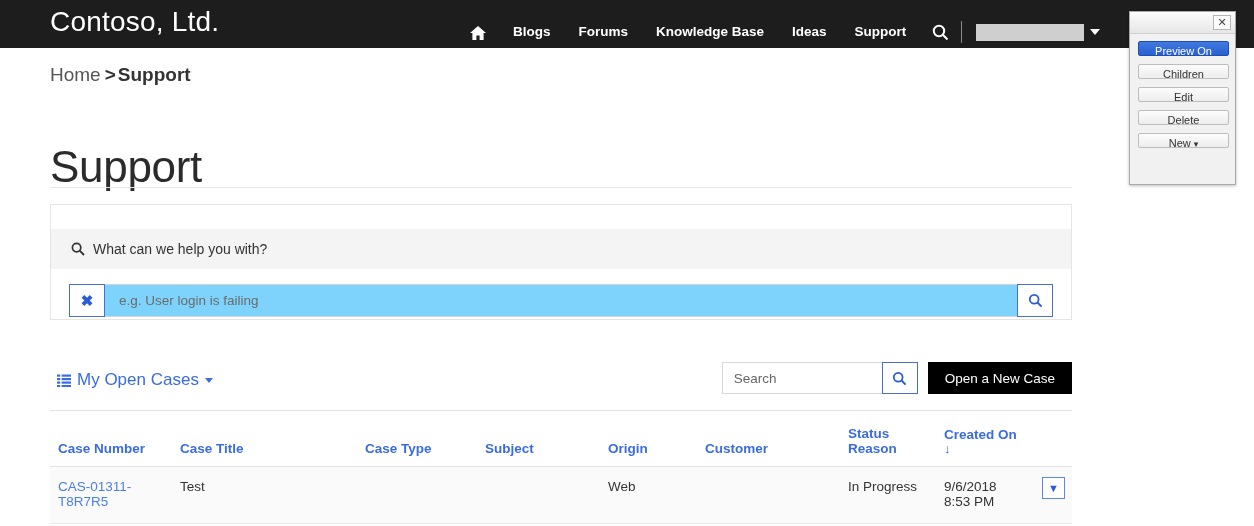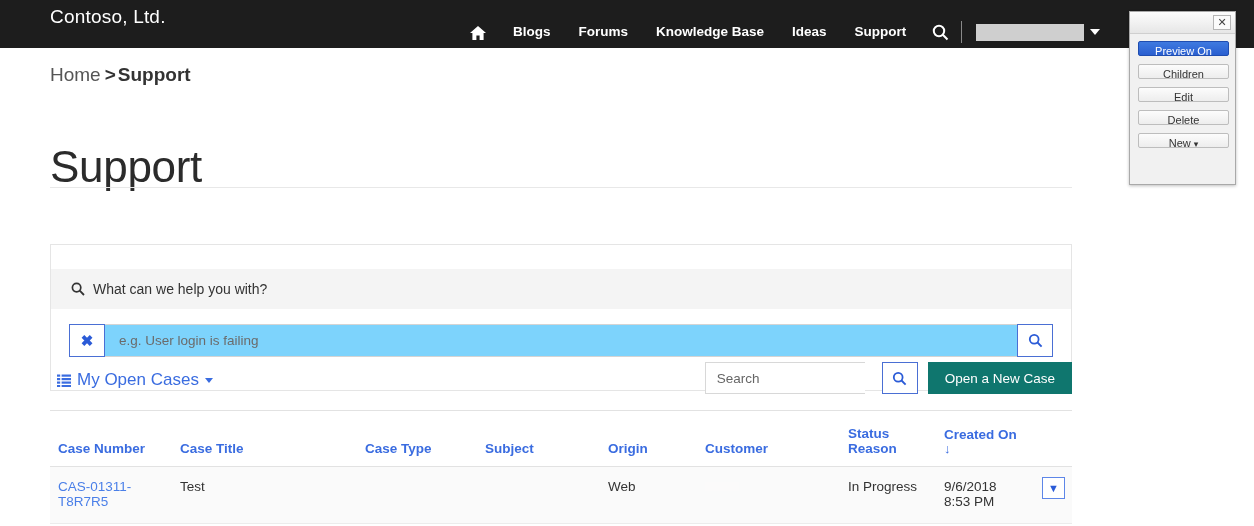--- a/index.html
+++ b/index.html
@@ -15,21 +15,21 @@
   
   .topbar {
     position: absolute; top: 0; left: 0;
     width: 1254px; height: 48px;
     background: #1d1d1d;
     display: flex; align-items: center;
   }
   .brand {
     position: absolute; left: 50px; top: 6px;
     color: #ffffff;
-    font-size: 19px;
+    font-size: 28px;
     font-weight: 300;
     letter-spacing: 0.2px;
     white-space: nowrap;
   }
   .navlinks {
     position: absolute; left: 455px; top: 0;
     height: 64px;
     display: flex; align-items: center;
   }
   .navlink {
@@ -92,25 +92,24 @@
   }
   .title-rule {
     position: absolute; left: 50px; top: 187px;
     width: 1022px; height: 1px;
     background: #e8e8e8;
   }
 
   
   .kb-panel {
     position: absolute; left: 50px; top: 204px;
-    width: 1022px; height: 147px;
+    width: 1022px; height: 116px;
     background: #ffffff;
     border: 1px solid #e5e5e5;
     border-top: 1px solid #e5e5e5;
-    margin-top: 40px;
   }
   .kb-strip {
     height: 24px;
     background: #ffffff;
   }
   .kb-prompt {
     height: 40px;
     background: #f4f4f4;
     display: flex; align-items: center;
     padding-left: 20px;
@@ -170,21 +169,21 @@
   .view-select .caret {
     width: 0; height: 0; margin-left: 6px;
     border-left: 4px solid transparent;
     border-right: 4px solid transparent;
     border-top: 5px solid #3a6ce0;
   }
   .toolbar-right {
     position: absolute; right: 0; top: 2px;
     display: flex; align-items: center;
   }
-  .search-wrap { display: flex; gap: 17px; }
+  .search-wrap { display: flex; }
   .search-input {
     width: 160px; height: 32px;
     border: 1px solid #d8d8d8;
     border-right: none;
     padding-left: 11px;
     font-size: 13.5px;
     color: #555555;
     font-family: "Liberation Sans", sans-serif;
     outline: none;
     background: #ffffff;
@@ -193,21 +192,21 @@
   .search-btn {
     width: 36px; height: 32px;
     border: 1px solid #4a6fd4;
     background: #ffffff;
     display: flex; align-items: center; justify-content: center;
     cursor: pointer;
   }
   .new-case-btn {
     margin-left: 10px;
     height: 32px;
-    background: #0f766e;
+    background: #000000;
     color: #ffffff;
     border: none;
     padding: 0 17px;
     font-size: 13.5px;
     font-family: "Liberation Sans", sans-serif;
     cursor: pointer;
     white-space: nowrap;
   }
 
   

